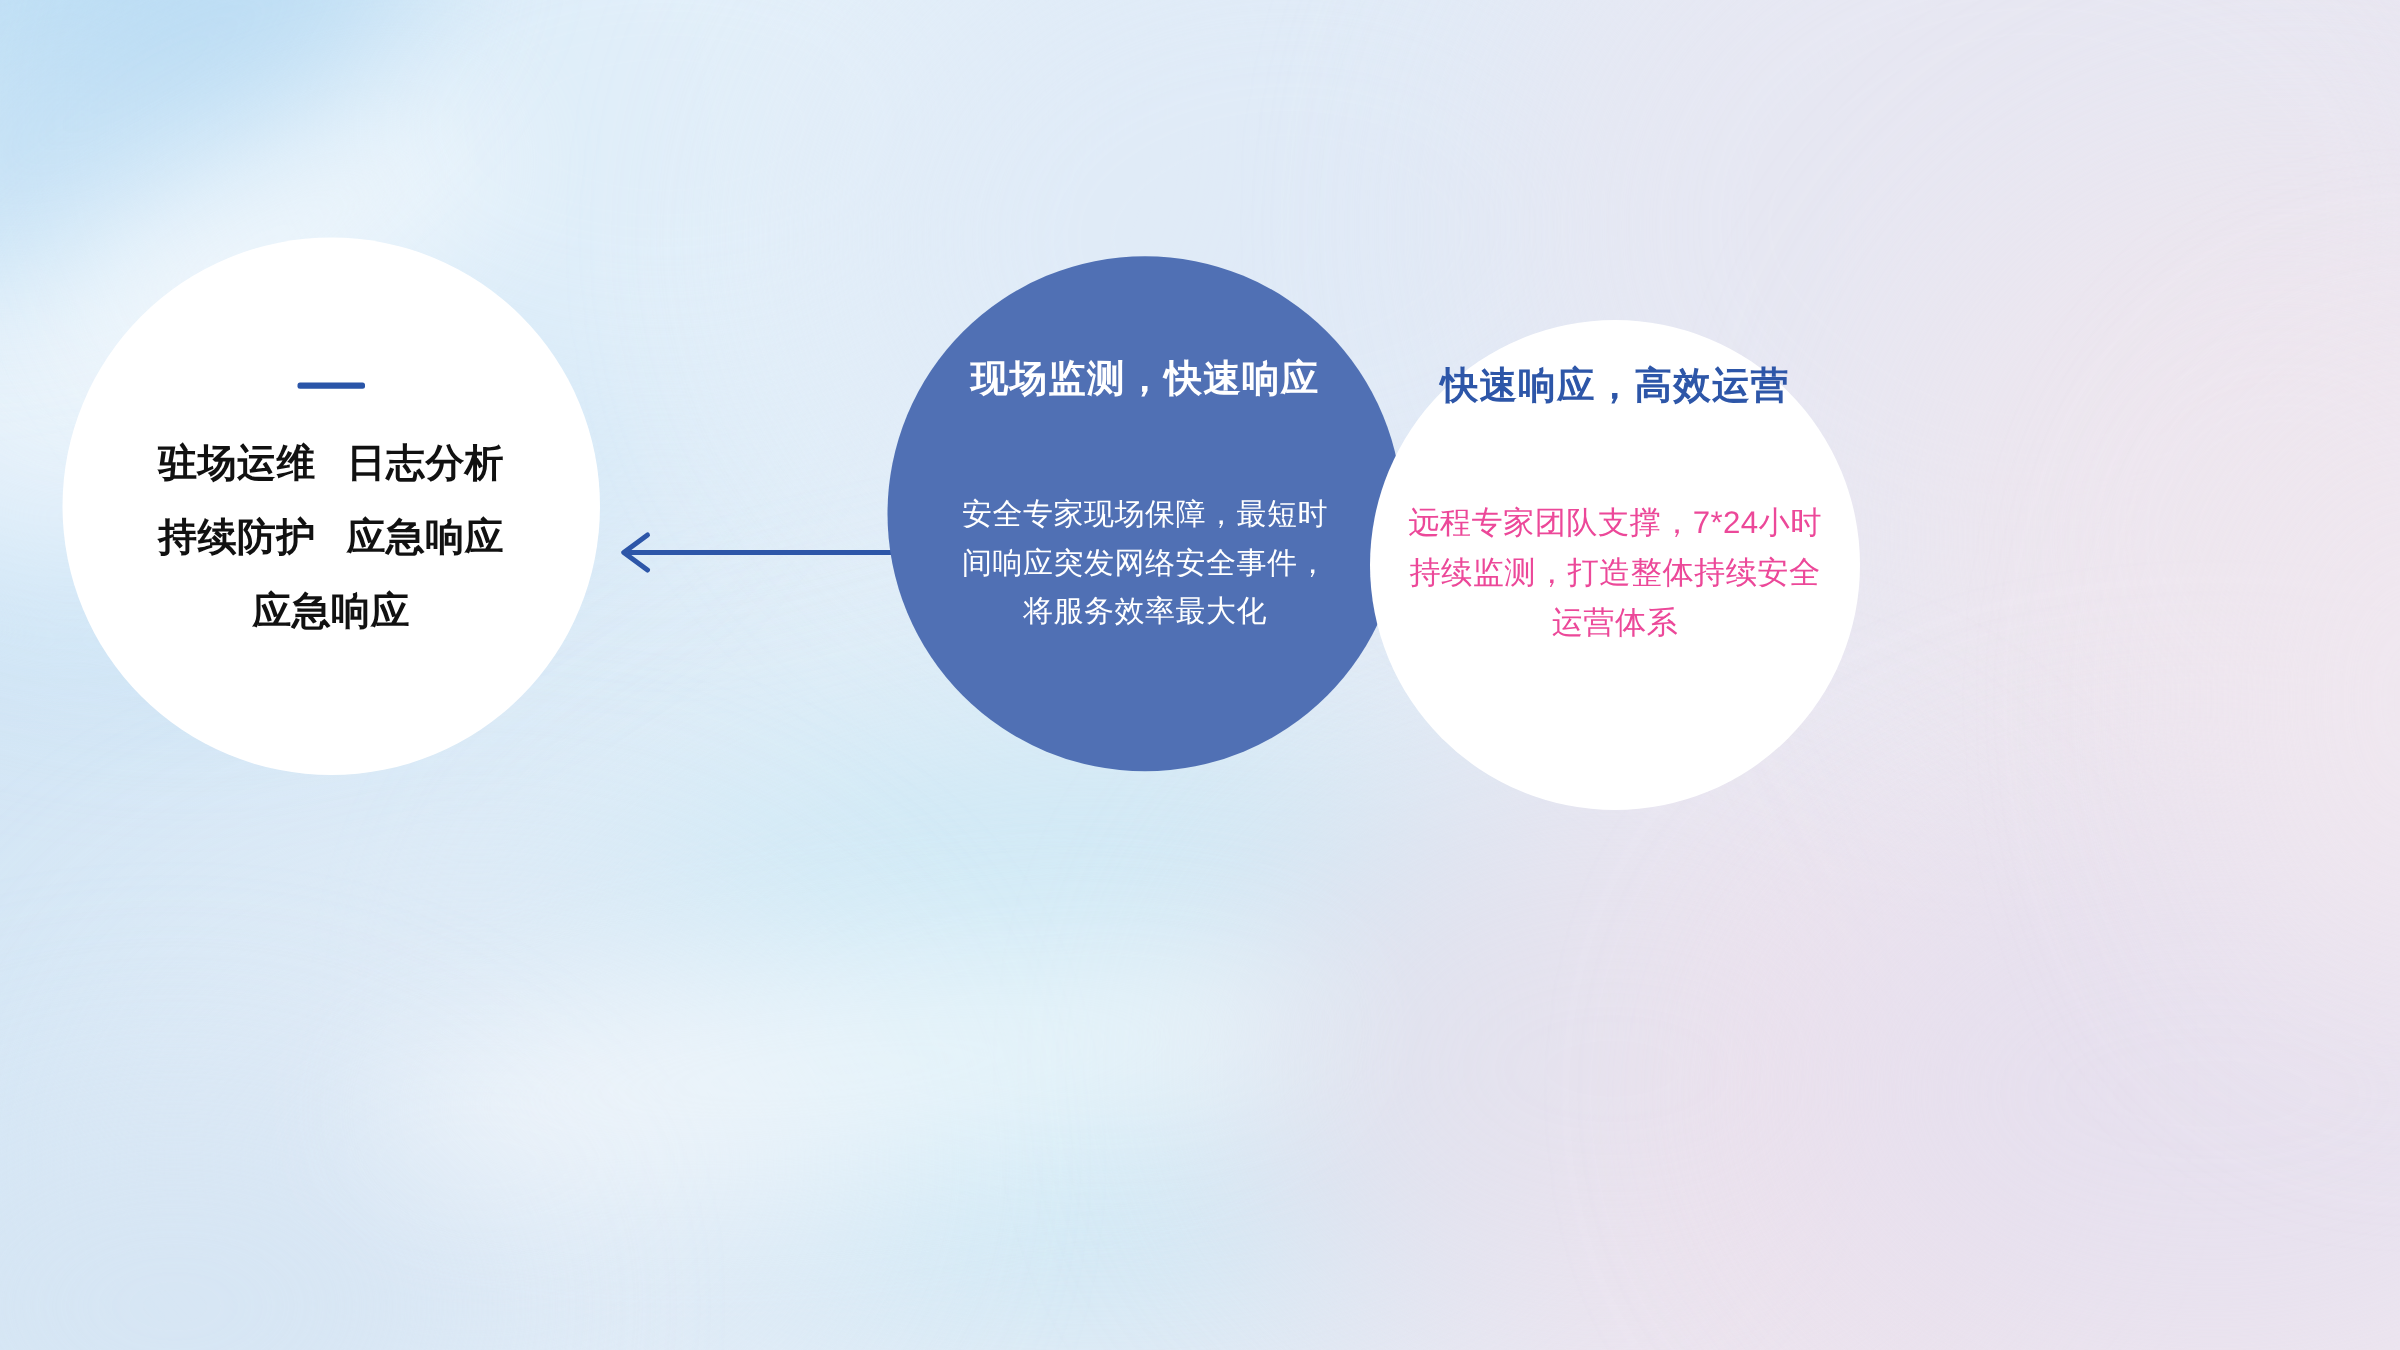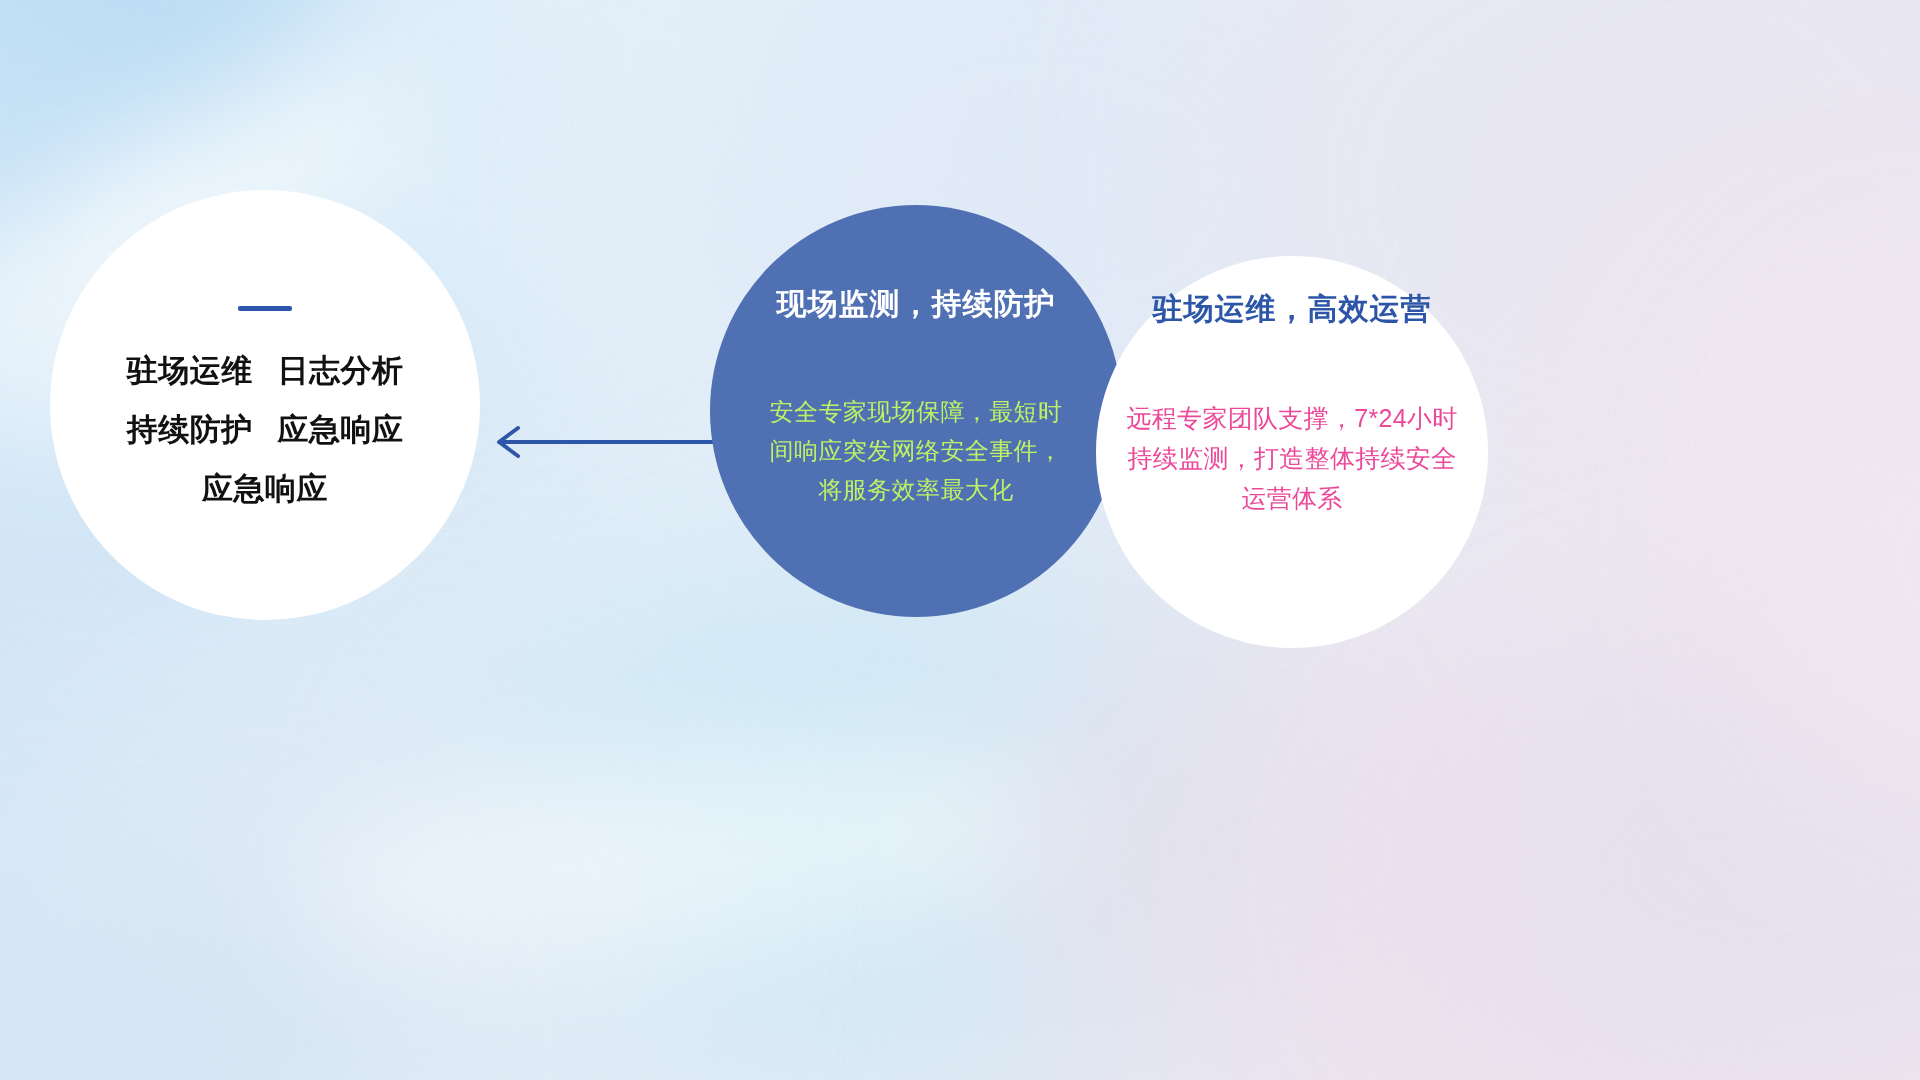--- a/index.html
+++ b/index.html
@@ -50,21 +50,21 @@
     left:710px;top:205px;width:412px;height:412px;
     background:#5070b4;z-index:5;
     display:flex;flex-direction:column;align-items:center;
     padding-top:84px;
   }
   #middle-title{
     font-size:30px;font-weight:bold;color:#ffffff;letter-spacing:1px;
     white-space:nowrap;line-height:1;
   }
   #middle-body{
-    margin-top:74px;font-size:24px;color:#bef264;line-height:1.62;
+    margin-top:74px;font-size:24px;color:#ffffff;line-height:1.62;
     text-align:center;width:300px;letter-spacing:.4px;
   }
 
   #circle-right{
     left:1096px;top:256px;width:392px;height:392px;
     background:#ffffff;z-index:6;
     display:flex;flex-direction:column;align-items:center;
     padding-top:38px;
   }
   #right-title{
@@ -107,20 +107,20 @@
 </svg>
 
 <div class="circle" id="circle-left">
   <div id="left-accent"></div>
   <div class="left-line">驻场运维   日志分析</div>
   <div class="left-line">持续防护   应急响应</div>
   <div class="left-line">应急响应</div>
 </div>
 
 <div class="circle" id="circle-middle">
-  <div id="middle-title">现场监测，持续防护</div>
+  <div id="middle-title">现场监测，快速响应</div>
   <div id="middle-body">安全专家现场保障，最短时间响应突发网络安全事件，将服务效率最大化</div>
 </div>
 
 <div class="circle" id="circle-right">
-  <div id="right-title">驻场运维，高效运营</div>
+  <div id="right-title">快速响应，高效运营</div>
   <div id="right-body">远程专家团队支撑，7*24小时持续监测，打造整体持续安全运营体系</div>
 </div>
 
 </body></html>

